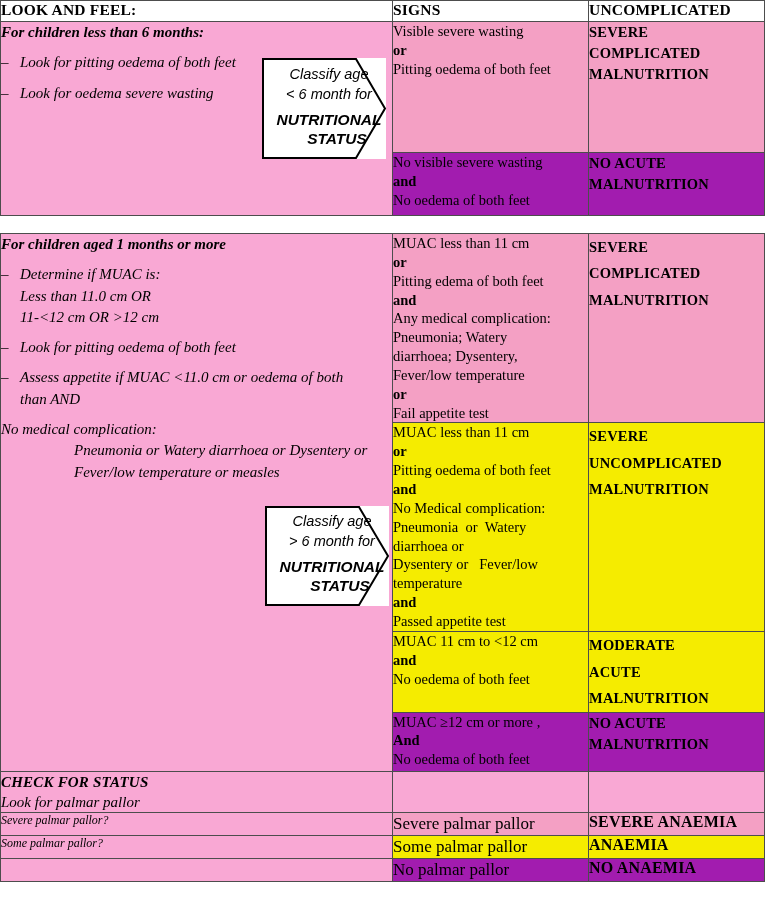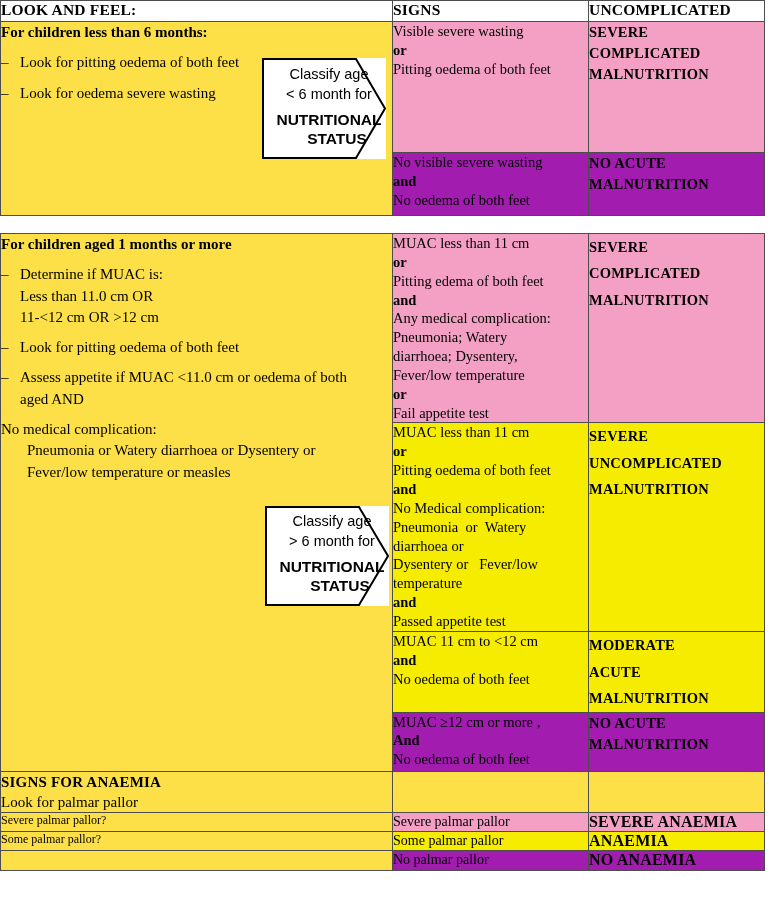--- a/index.html
+++ b/index.html
@@ -50,21 +50,21 @@
     padding: 4px 7px 5px 7px;
     height: 20px;
     background: #ffffff;
     vertical-align: middle;
   }
 
   
   .fill-pink   { background: #f4a0c4; }
   .fill-yellow { background: #f5ec00; }
   .fill-green  { background: #a21caf; }
-  .fill-white  { background: #fde047; }
+  .fill-white  { background: #f9a8d4; font-style: italic; }
 
   
   .signs {
     font-size: 14.5px;
     line-height: 1.30;
     padding: 5px 6px 6px 8px;
   }
   .signs b { font-weight: normal; }
 
   
@@ -103,20 +103,21 @@
   .look li .dash {
     position: absolute;
     left: 0;
     top: 0;
   }
   .look .plain-block {
     margin-top: 4px;
   }
   .look .plain-block .indent {
     padding-left: 26px;
+    margin-left: 47px;
   }
 
   
   .callout {
     position: absolute;
     box-sizing: border-box;
     font-family: "Liberation Sans", "DejaVu Sans", sans-serif;
     color: #000;
     background: #ffffff;
   }
@@ -175,21 +176,21 @@
   .anaemia-head .t1 {
     font-weight: bold;
     letter-spacing: 0.2px;
   }
   .anaemia-q {
     font-size: 12px;
     padding: 6px 8px 7px 10px;
     line-height: 1.3;
   }
   .anaemia-sign {
-    font-size: 14px;
+    font-size: 17px;
     padding: 6px 6px 7px 8px;
     line-height: 1.3;
   }
   .anaemia-class {
     font-weight: bold;
     font-size: 16px;
     text-align: center;
     padding: 6px 4px 7px 4px;
     letter-spacing: 0.2px;
   }
@@ -288,21 +289,21 @@
               <span>Less than 11.0 cm OR</span><br>
               <span>11-&lt;12 cm OR &gt;12 cm</span>
             </li>
             <li>
               <span class="dash">–</span>
               <span>Look for pitting oedema of both feet</span>
             </li>
             <li>
               <span class="dash">–</span>
               <span>Assess appetite if MUAC &lt;11.0 cm or oedema of both</span><br>
-              <span>aged AND</span>
+              <span>than AND</span>
             </li>
           </ul>
           <div class="plain-block">
             <div>No medical complication:</div>
             <div class="indent">Pneumonia or Watery diarrhoea or Dysentery or</div>
             <div class="indent">Fever/low temperature or measles</div>
           </div>
 
           <div class="callout callout-2">
             <svg class="co-svg" width="124" height="100" viewBox="0 0 124 100">
@@ -378,21 +379,21 @@
           <div>No oedema  of both feet</div>
         </td>
         <td class="fill-green classif tight">
           <div>NO ACUTE</div>
           <div>MALNUTRITION</div>
         </td>
       </tr>
 
       <tr>
         <td class="fill-white anaemia-head" style="height:40px">
-          <div class="t1">SIGNS FOR ANAEMIA</div>
+          <div class="t1">CHECK FOR STATUS</div>
           <div>Look for palmar pallor</div>
         </td>
         <td class="fill-white blank-cell"></td>
         <td class="fill-white blank-cell"></td>
       </tr>
 
       <tr>
         <td class="fill-white anaemia-q">Severe palmar pallor?</td>
         <td class="fill-pink anaemia-sign">Severe palmar pallor</td>
         <td class="fill-pink anaemia-class">SEVERE ANAEMIA</td>

